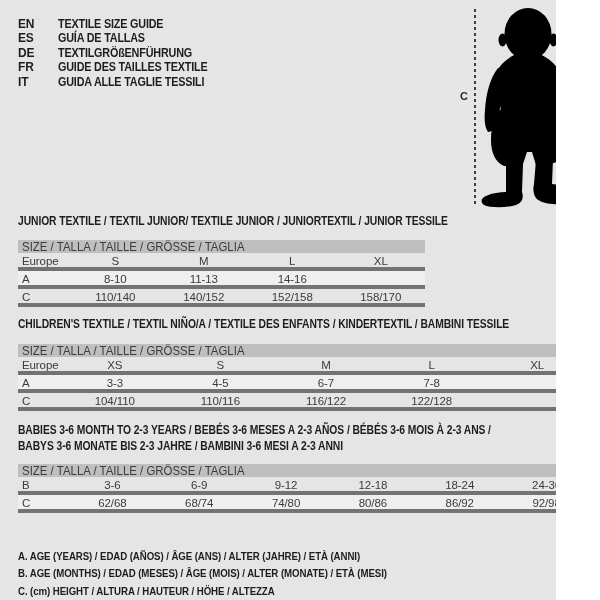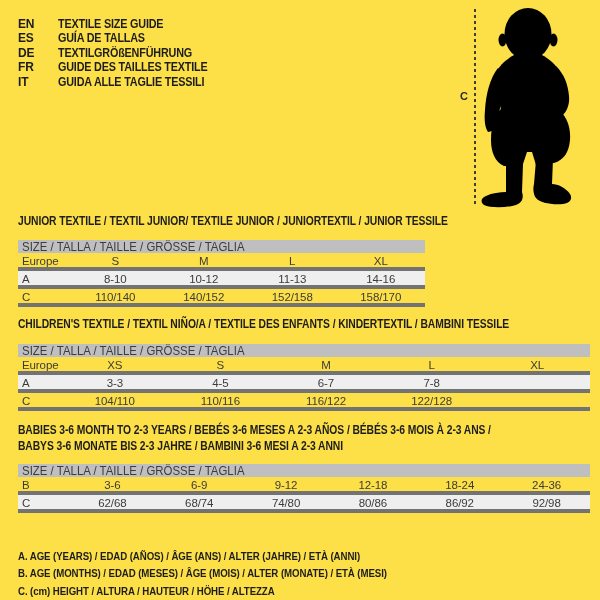--- a/index.html
+++ b/index.html
@@ -1,17 +1,17 @@
 <!DOCTYPE html>
 <html><head>
 <meta charset="utf-8">
 <style>
   html,body{margin:0;padding:0;background:#ffffff;}
   .canvas{
-    position:relative;width:600px;height:600px;background:#fde047;overflow:hidden;
+    position:relative;width:556px;height:600px;background:#e5e5e5;overflow:hidden;
     font-family:"Liberation Sans",sans-serif;color:#1d1d1d;
   }
   
   .lang-block{position:absolute;left:18px;top:17px;}
   .lang-row{display:flex;height:14.4px;line-height:14.4px;font-size:12px;font-weight:bold;letter-spacing:-0.2px;}
   .lang-code{width:40px;flex:0 0 40px;}
   .lang-title{transform:scaleX(0.9);transform-origin:0 50%;white-space:nowrap;}
   
   .height-line{
     position:absolute;left:474px;top:9px;width:2px;height:196px;
@@ -103,21 +103,20 @@
     <div class="trow cols4">
       <div class="cell label">Europe</div>
       <div class="cell">S</div>
       <div class="cell">M</div>
       <div class="cell">L</div>
       <div class="cell">XL</div>
     </div>
     <div class="trow cols4 shaded">
       <div class="cell label">A</div>
       <div class="cell">8-10</div>
-      <div class="cell">10-12</div>
       <div class="cell">11-13</div>
       <div class="cell">14-16</div>
     </div>
     <div class="trow cols4">
       <div class="cell label">C</div>
       <div class="cell">110/140</div>
       <div class="cell">140/152</div>
       <div class="cell">152/158</div>
       <div class="cell">158/170</div>
     </div>

